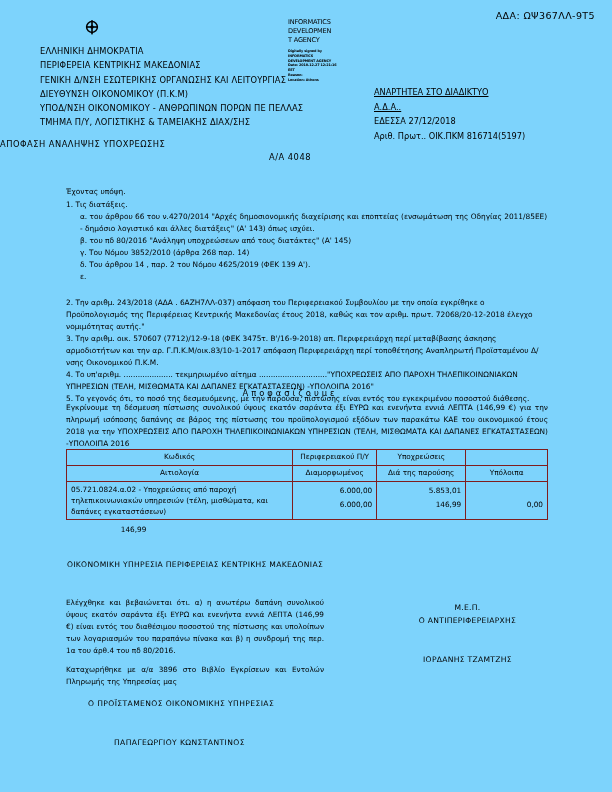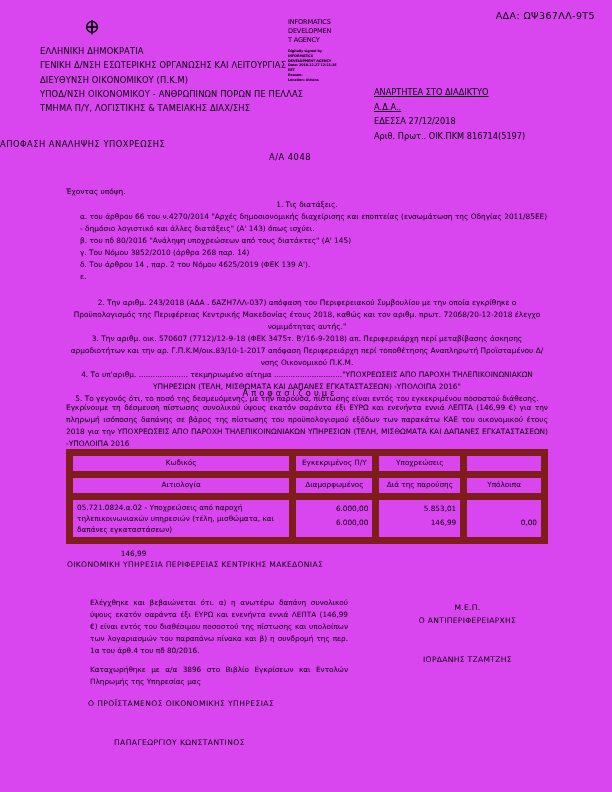--- a/index.html
+++ b/index.html
@@ -10,21 +10,21 @@
   }
   body {
     font-family: "DejaVu Sans", sans-serif;
     color: #000000;
   }
   .page {
     position: relative;
     width: 612px;
     height: 792px;
     margin: 0 auto;
-    background: #d946ef;
+    background: #7dd3fc;
     overflow: hidden;
     box-sizing: border-box;
   }
 
   
   .ada-code {
     position: absolute;
     top: 10px;
     left: 0;
     width: 595px;
@@ -123,21 +123,21 @@
     top: 186px;
     left: 66px;
     width: 482px;
     font-size: 7.4px;
     line-height: 1.62;
   }
   .preamble .lead { margin-bottom: 1px; }
   .cite-group { margin-bottom: 8px; }
   .cite-item { margin: 0; }
   .indent-1 { padding-left: 14px; }
-  .indent-0 { padding-left: 0; text-align: center; }
+  .indent-0 { padding-left: 0; }
   .gap { height: 6px; }
 
   
   .decide-head {
     position: absolute;
     top: 388px;
     left: 0;
     width: 580px;
     text-align: center;
     font-size: 8.3px;
@@ -161,21 +161,21 @@
     top: 449px;
     left: 66px;
     width: 482px;
   }
   table.budget {
     border-collapse: collapse;
     width: 100%;
     font-size: 7.3px;
   }
   table.budget td, table.budget th {
-    border: 7px solid #7f1d1d;
+    border: 1px solid #7f1d1d;
     padding: 2px 4px;
     font-weight: normal;
     vertical-align: top;
   }
   .th-center { text-align: center; }
   .num { text-align: right; }
   .col-desc { width: 47%; }
   .col-a { width: 17.5%; }
   .col-b { width: 18.5%; }
   .col-c { width: 17%; }
@@ -213,21 +213,20 @@
     letter-spacing: 0.3px;
   }
   .fin-body {
     position: absolute;
     top: 597px;
     left: 66px;
     width: 258px;
     font-size: 7.3px;
     line-height: 1.63;
     text-align: justify;
-    margin-left: 24px;
   }
   .fin-body p { margin: 0 0 8px 0; }
 
   
   .sig-right {
     position: absolute;
     top: 601px;
     left: 360px;
     width: 215px;
     text-align: center;
@@ -285,20 +284,21 @@
 INFORMATICS
 DEVELOPMENT AGENCY
 Date: 2018.12.27 12:21:16
 EET
 Reason:
 Location: Athens</div>
   </div>
 
   <div class="issuer">
     <div>ΕΛΛΗΝΙΚΗ ΔΗΜΟΚΡΑΤΙΑ</div>
+    <div>ΠΕΡΙΦΕΡΕΙΑ ΚΕΝΤΡΙΚΗΣ ΜΑΚΕΔΟΝΙΑΣ</div>
     <div>ΓΕΝΙΚΗ Δ/ΝΣΗ ΕΣΩΤΕΡΙΚΗΣ ΟΡΓΑΝΩΣΗΣ ΚΑΙ ΛΕΙΤΟΥΡΓΙΑΣ</div>
     <div>ΔΙΕΥΘΥΝΣΗ ΟΙΚΟΝΟΜΙΚΟΥ (Π.Κ.Μ)</div>
     <div>ΥΠΟΔ/ΝΣΗ ΟΙΚΟΝΟΜΙΚΟΥ - ΑΝΘΡΩΠΙΝΩΝ ΠΟΡΩΝ ΠΕ ΠΕΛΛΑΣ</div>
     <div>ΤΜΗΜΑ Π/Υ, ΛΟΓΙΣΤΙΚΗΣ &amp; ΤΑΜΕΙΑΚΗΣ ΔΙΑΧ/ΣΗΣ</div>
   </div>
 
   <div class="publication">
     <div><span class="u">ΑΝΑΡΤΗΤΕΑ ΣΤΟ ΔΙΑΔΙΚΤΥΟ</span></div>
     <div><span class="u">Α.Δ.Α..</span></div>
     <div>ΕΔΕΣΣΑ  27/12/2018</div>
@@ -326,21 +326,21 @@
   </div>
 
   <div class="decide-head">Αποφασίζουμε</div>
   <div class="decide-body">Εγκρίνουμε τη δέσμευση πίστωσης συνολικού ύψους εκατόν σαράντα έξι ΕΥΡΩ  και ενενήντα εννιά  ΛΕΠΤΑ (146,99 €) για την πληρωμή ισόποσης δαπάνης  σε  βάρος  της  πίστωσης  του  προϋπολογισμού  εξόδων  των  παρακάτω   ΚΑΕ  του οικονομικού έτους 2018 για την ΥΠΟΧΡΕΩΣΕΙΣ ΑΠΟ ΠΑΡΟΧΗ ΤΗΛΕΠΙΚΟΙΝΩΝΙΑΚΩΝ ΥΠΗΡΕΣΙΩΝ (ΤΕΛΗ, ΜΙΣΘΩΜΑΤΑ ΚΑΙ ΔΑΠΑΝΕΣ ΕΓΚΑΤΑΣΤΑΣΕΩΝ) -ΥΠΟΛΟΙΠΑ 2016</div>
 
   <div class="table-wrap">
     <table class="budget">
       <tbody>
           <tr class="row-head">
         <td class="col-desc th-center">Κωδικός</td>
-        <td class="col-a th-center">Εγκεκριμένος Π/Υ</td>
+        <td class="col-a th-center">Περιφερειακού Π/Υ</td>
         <td class="col-b th-center">Υποχρεώσεις</td>
         <td class="col-c th-center"></td>
       </tr>
       <tr class="row-head">
         <td class="col-desc th-center">Αιτιολογία</td>
         <td class="col-a th-center">Διαμορφωμένος</td>
         <td class="col-b th-center">Διά της παρούσης</td>
         <td class="col-c th-center">Υπόλοιπα</td>
       </tr>
       <tr>

